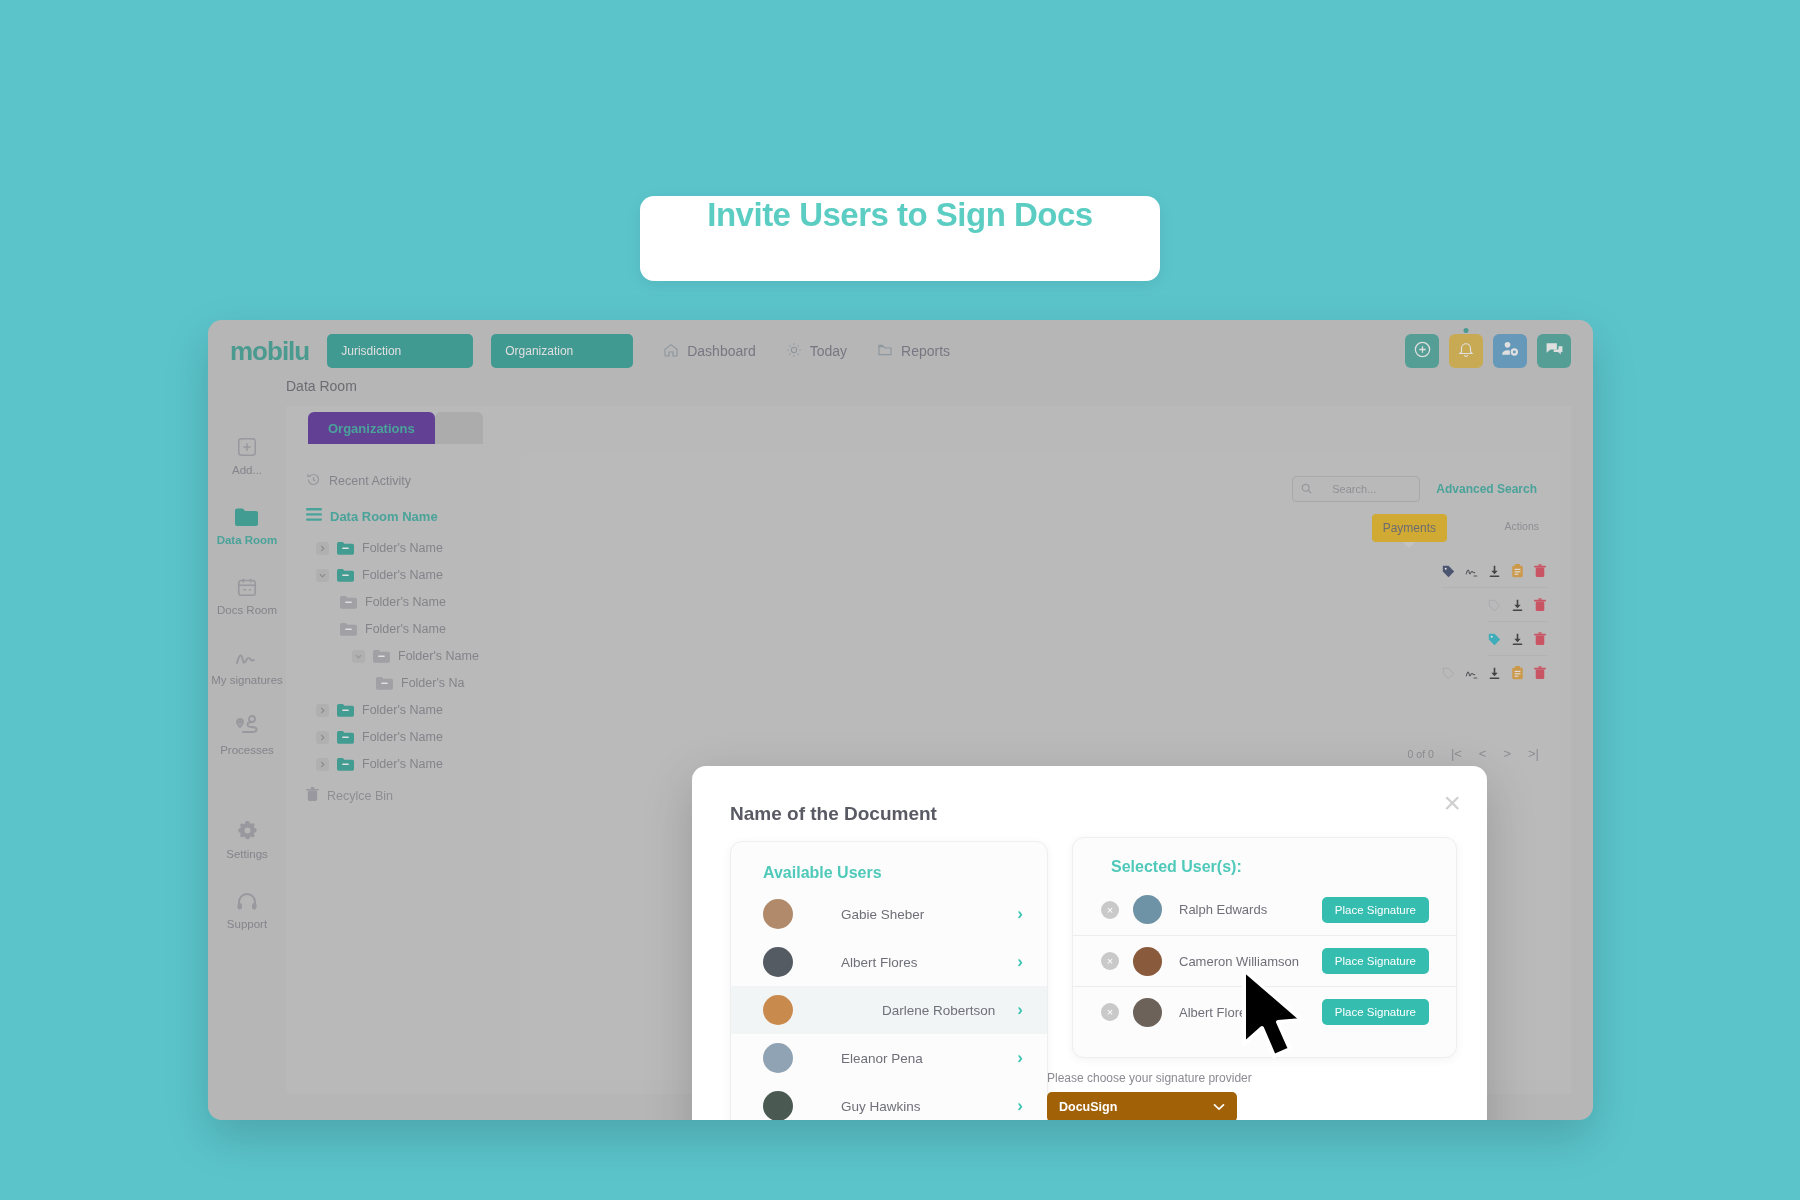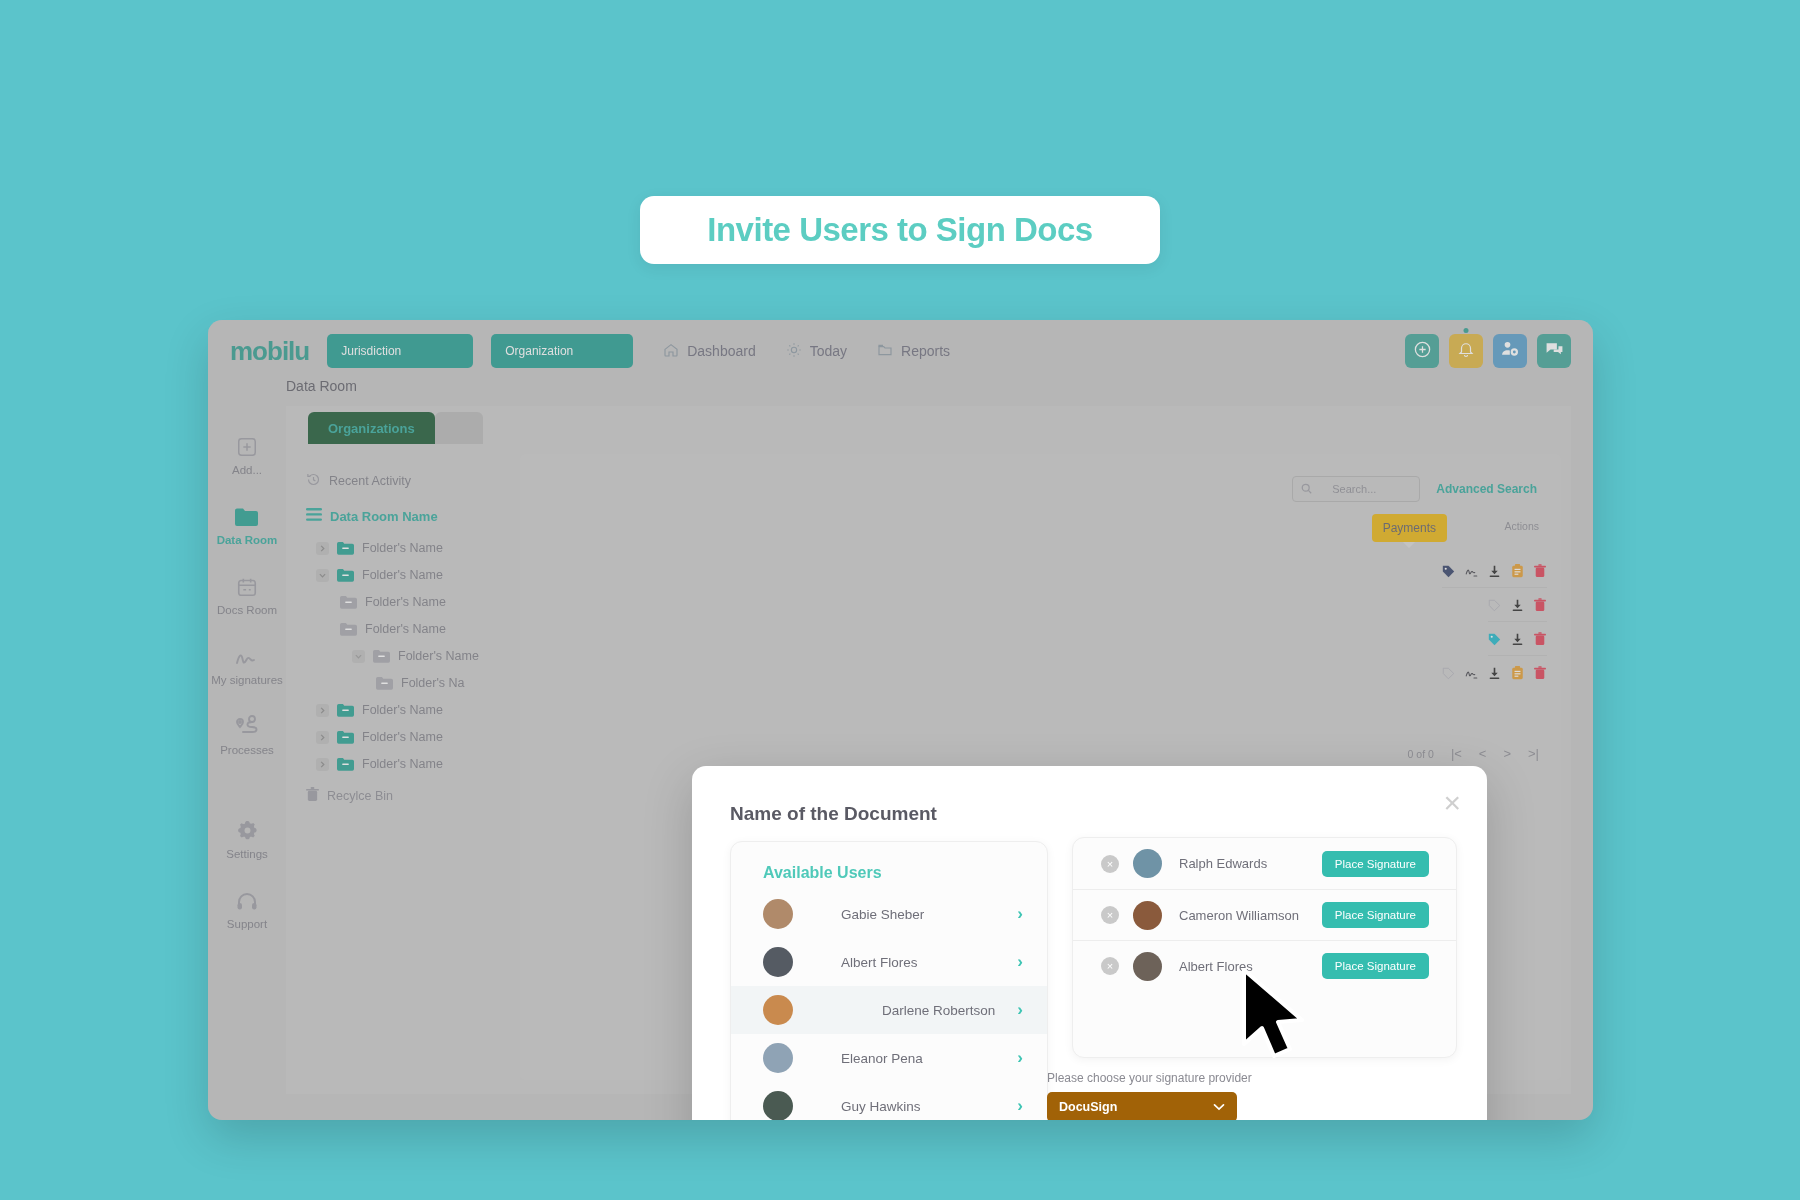--- a/index.html
+++ b/index.html
@@ -7,23 +7,23 @@
   html, body {
     width: 1800px; height: 1200px;
     font-family: "Liberation Sans", sans-serif;
     overflow: hidden;
   }
   body { background: #5bc4cb; position: relative; }
 
   
   .banner {
     position: absolute; left: 640px; top: 196px;
-    width: 520px; height: 68px;
+    width: 520px; height: 85px;
     background: #ffffff; border-radius: 14px;
-    display: flex; align-items: center; justify-content: center;
+    display: flex; justify-content: center;
     box-shadow: 0 4px 16px rgba(0,0,0,0.07);
   }
   .banner-text {
     font-size: 33px; font-weight: bold; color: #5ccdc2;
     letter-spacing: -0.5px;
   }
 
   
   .app-window {
     position: absolute; left: 208px; top: 320px;
@@ -89,21 +89,21 @@
 
   
   .content {
     position: absolute; left: 78px; top: 86px; right: 22px; bottom: 26px;
     background: #c9c9c9;
   }
   .tabs { display: flex; padding-left: 22px; padding-top: 6px; }
   .tab {
     height: 32px; padding: 0 20px; border-radius: 6px 6px 0 0;
     display: flex; align-items: center; font-size: 13px;
-    font-weight: bold; color: #2aa99c; background: #14532d;
+    font-weight: bold; color: #2aa99c; background: #4c1d95;
   }
   .tab.blank { width: 48px; background: #b6b6b6; padding: 0; }
 
   .panel-body { display: flex; height: calc(100% - 38px); }
 
   
   .tree { width: 232px; padding: 28px 0 0 20px; }
   .tree-row { display: flex; align-items: center; gap: 8px; margin-bottom: 13px; font-size: 12.5px; color: #7c7c85; }
   .tree-row.head { color: #2aa99c; font-weight: bold; font-size: 13px; margin-bottom: 16px; }
   .tree-row.recent { margin-bottom: 18px; }
@@ -691,20 +691,21 @@
       </div>
       <div class="u-row">
         <span class="avatar" style="background:#4a5a52"></span>
         <span class="u-name">Guy Hawkins</span>
         <span class="chev-r">›</span>
       </div>
 
     </div>
 
     <div class="card sel-card">
+      <div class="card-head">Selected User(s):</div>
 
       <div class="s-row first">
         <span class="x-btn">×</span>
         <span class="avatar" style="background:#6f93a6"></span>
         <span class="s-name">Ralph Edwards</span>
         <span class="place-btn">Place Signature</span>
       </div>
       <div class="s-row">
         <span class="x-btn">×</span>
         <span class="avatar" style="background:#8a5a3c"></span>

